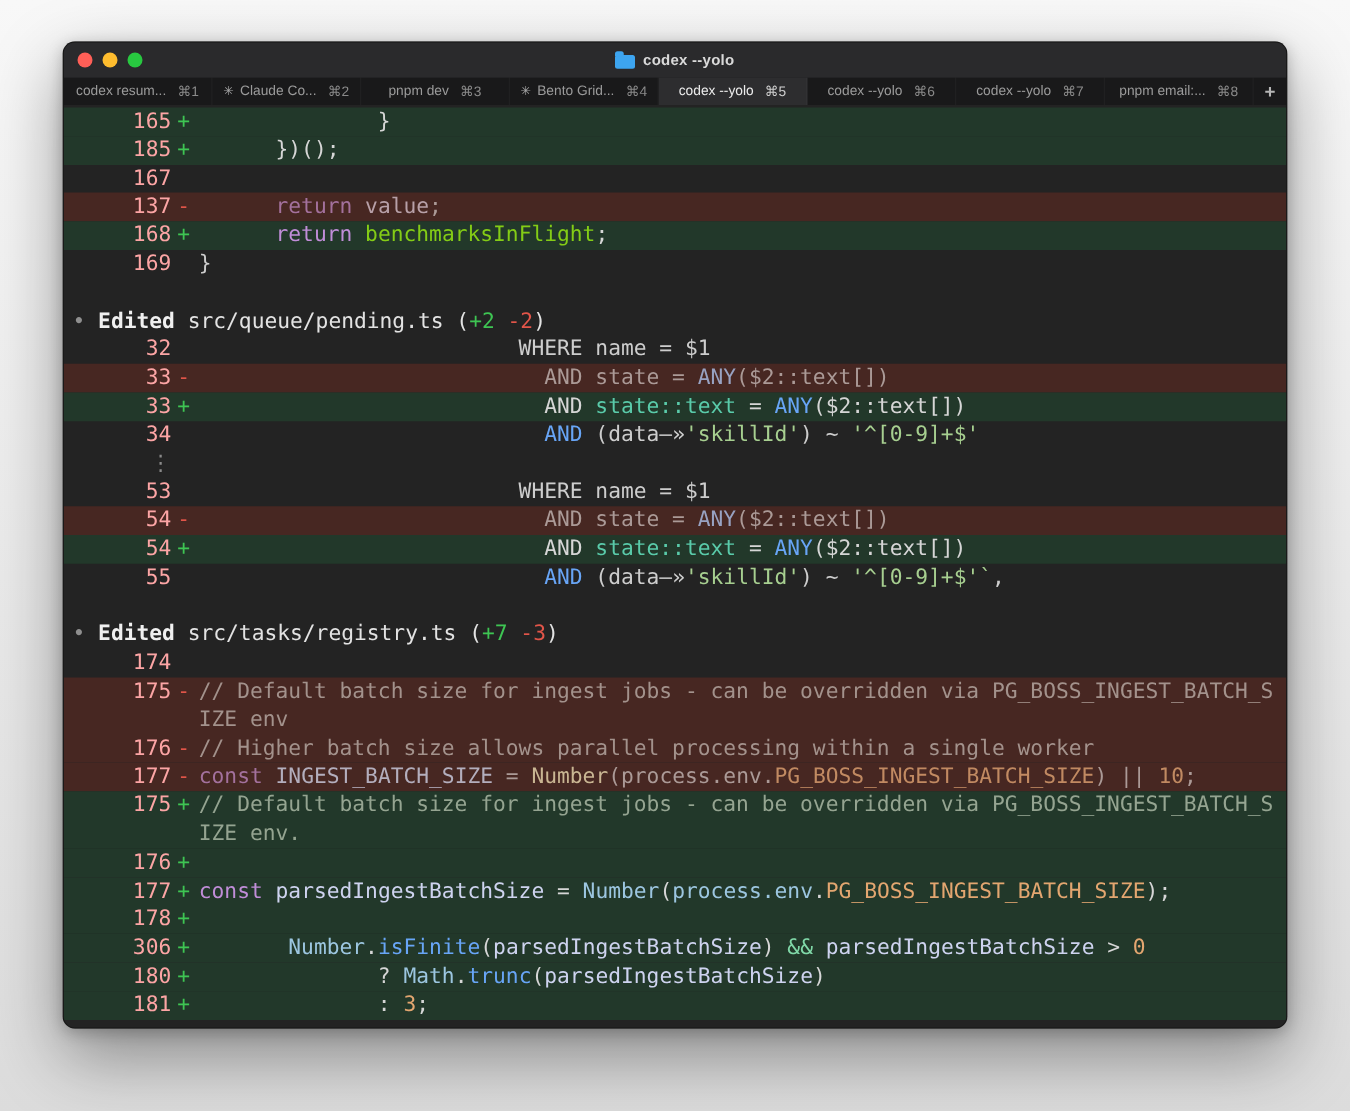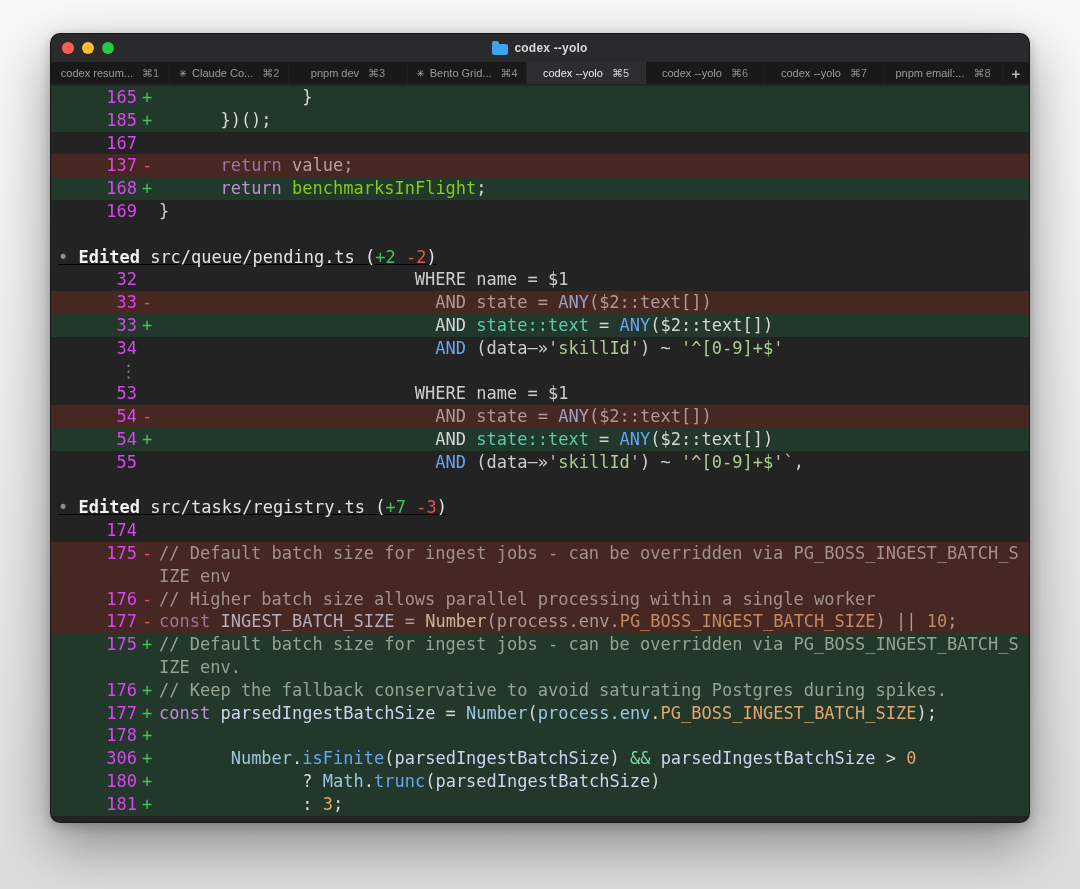--- a/index.html
+++ b/index.html
@@ -46,26 +46,26 @@
   }
   .content{
     padding-top:2px;
     font-family:"DejaVu Sans Mono","Liberation Mono",monospace;
     font-size:17px;line-height:22.8px;
   }
   .row{display:flex;align-items:flex-start;min-height:22.8px;}
   .row-add{background:var(--add-bg,#22382a);}
   .row-del{background:var(--del-bg,#472722);}
   .row-blank{min-height:22.8px;}
-  .ln{flex:0 0 86px;text-align:right;color:#d946ef;white-space:pre;}
+  .ln{flex:0 0 86px;text-align:right;color:#fca5a5;white-space:pre;}
   .sign{flex:0 0 20px;text-align:center;white-space:pre;}
   .sign-add{color:var(--plus,#3ec553);}
   .sign-del{color:var(--minus,#e25549);}
   .code{flex:1 1 auto;white-space:pre;margin-left:2px;overflow:hidden;}
-  .row-header .code{margin-left:7px;text-decoration:underline;}
+  .row-header .code{margin-left:7px;}
   .hb{font-weight:bold;}
 </style>
 </head>
 <body>
 
 <div class="window">
   <div class="titlebar">
     <div class="traffic">
       <span id="tl-close" style="background: rgb(255, 95, 87);"></span>
       <span id="tl-min" style="background: rgb(254, 188, 46);"></span>
@@ -218,21 +218,20 @@
       </div>
       <div class="row row-add">
         <span class="ln">175</span>
         <span class="sign sign-add">+</span>
         <span class="code"><span style="color: rgb(149, 164, 145);">// Default batch size for ingest jobs - can be overridden via PG_BOSS_INGEST_BATCH_S
 IZE env.</span></span>
       </div>
       <div class="row row-add">
         <span class="ln">176</span>
         <span class="sign sign-add">+</span>
-        <span class="code"><span style="color: rgb(149, 164, 145);">// Keep the fallback conservative to avoid saturating Postgres during spikes.</span></span>
       </div>
       <div class="row row-add">
         <span class="ln">177</span>
         <span class="sign sign-add">+</span>
         <span class="code"><span style="color: rgb(192, 141, 216);">const</span><span style="color: rgb(214, 214, 214);"> </span><span style="color: rgb(206, 211, 239);">parsedIngestBatchSize</span><span style="color: rgb(214, 214, 214);"> = </span><span style="color: rgb(156, 198, 224);">Number</span><span style="color: rgb(214, 214, 214);">(</span><span style="color: rgb(156, 198, 224);">process.env</span><span style="color: rgb(214, 214, 214);">.</span><span style="color: rgb(227, 166, 112);">PG_BOSS_INGEST_BATCH_SIZE</span><span style="color: rgb(214, 214, 214);">);</span></span>
       </div>
       <div class="row row-add">
         <span class="ln">178</span>
         <span class="sign sign-add">+</span>
       </div>

